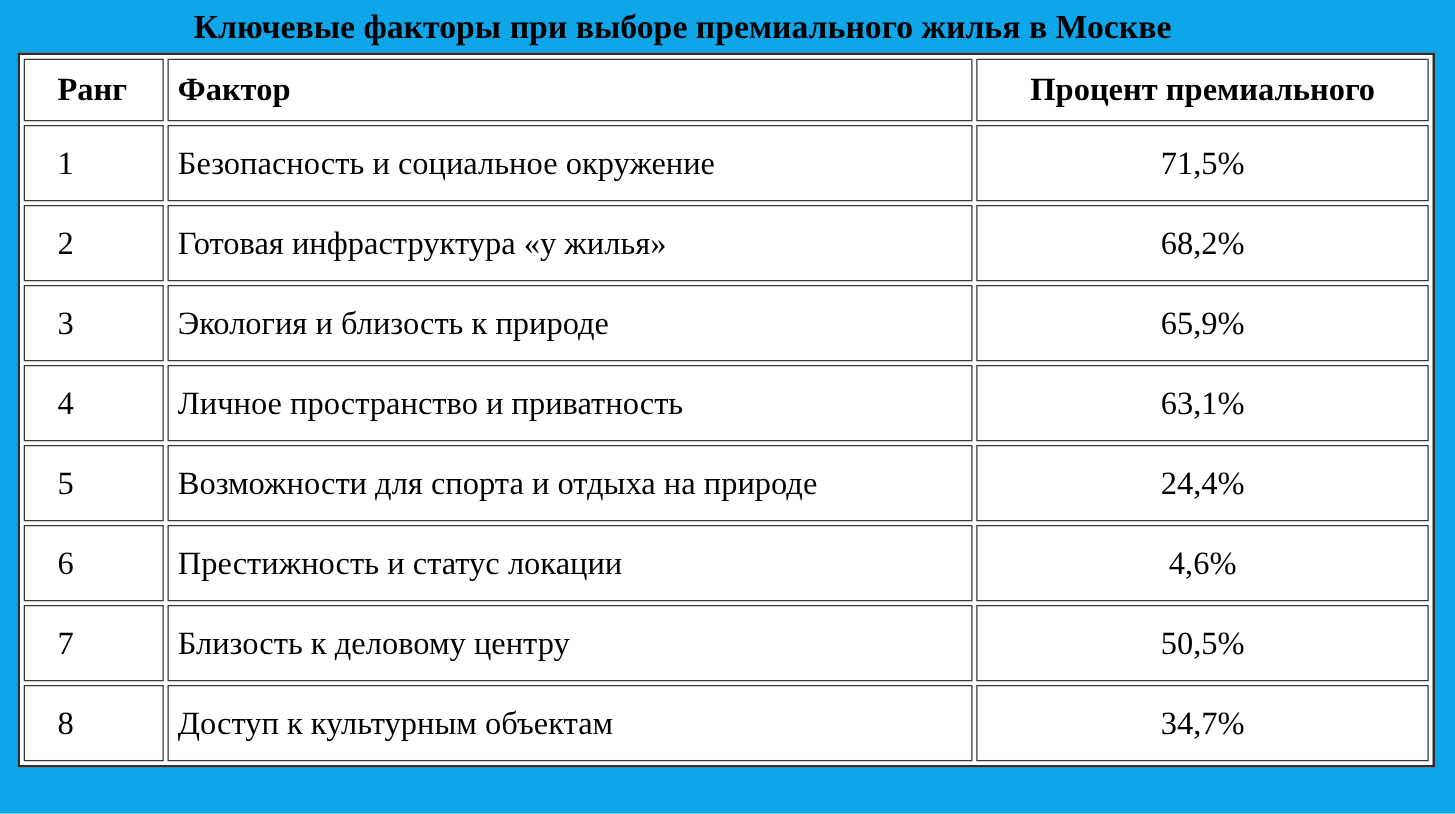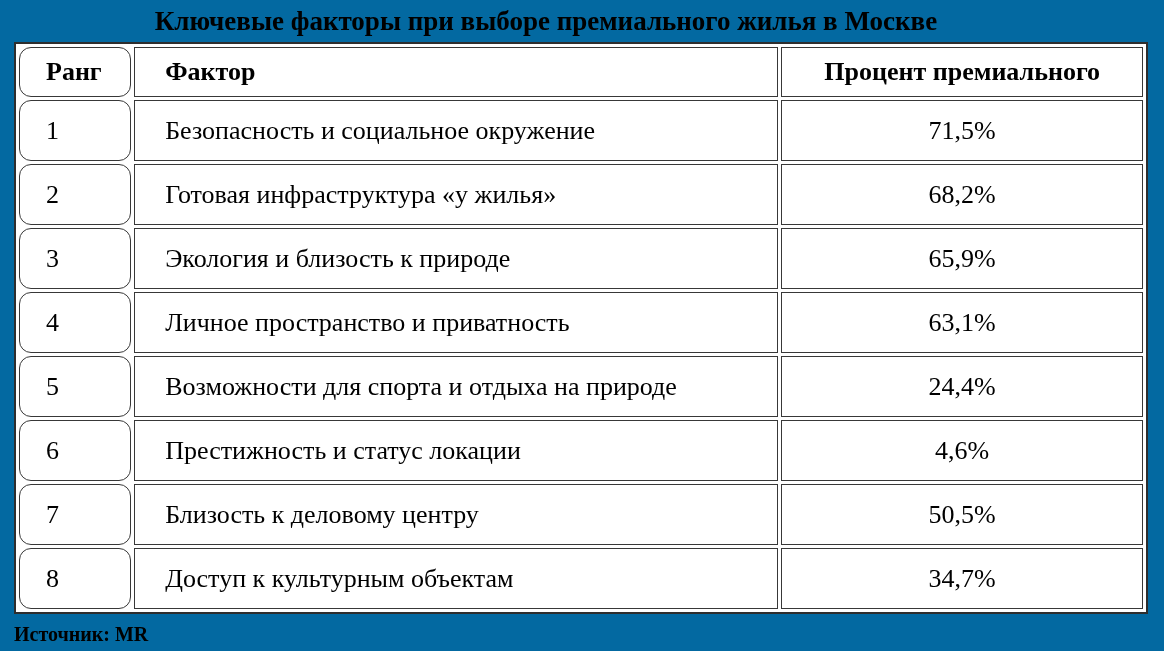--- a/index.html
+++ b/index.html
@@ -4,21 +4,21 @@
 <style>
   html, body {
     margin: 0;
     padding: 0;
     background: #ffffff;
   }
   .page {
     position: relative;
     width: 1164px;
     height: 651px;
-    background: #0369a1;
+    background: #0ea5e9;
     color: #000000;
     font-family: "Liberation Serif", "DejaVu Serif", serif;
     overflow: hidden;
   }
   .title {
     width: 1092px;
     margin: 6px 0 5px 0;
     text-align: center;
     font-size: 27px;
     font-weight: bold;
@@ -40,22 +40,22 @@
   th, td {
     border: 1.5px solid #383838;
     background: #ffffff;
     font-size: 26px;
     vertical-align: middle;
     overflow: hidden;
     white-space: nowrap;
   }
   th { font-weight: bold; height: 46px; }
   td { font-weight: normal; height: 57px; }
-  .cell-rank   { text-align: left; padding-left: 26px; border-radius: 12px; }
-  .cell-factor { text-align: left; padding-left: 30px; }
+  .cell-rank   { text-align: left; padding-left: 26px; }
+  .cell-factor { text-align: left; padding-left: 7px; }
   .cell-percent{ text-align: center; }
   .source {
     margin: 9px 0 0 14px;
     font-size: 20px;
     font-weight: bold;
     color: #000000;
   }
 </style>
 </head>
 <body>
@@ -121,15 +121,14 @@
   </tr>
 
   <tr>
     <td class="cell-rank">8</td>
     <td class="cell-factor">Доступ к культурным объектам</td>
     <td class="cell-percent">34,7%</td>
   </tr>
 </tbody>
   </table>
 
-  <div class="source">Источник: MR</div>
 
 </div>
 
 </body></html>

